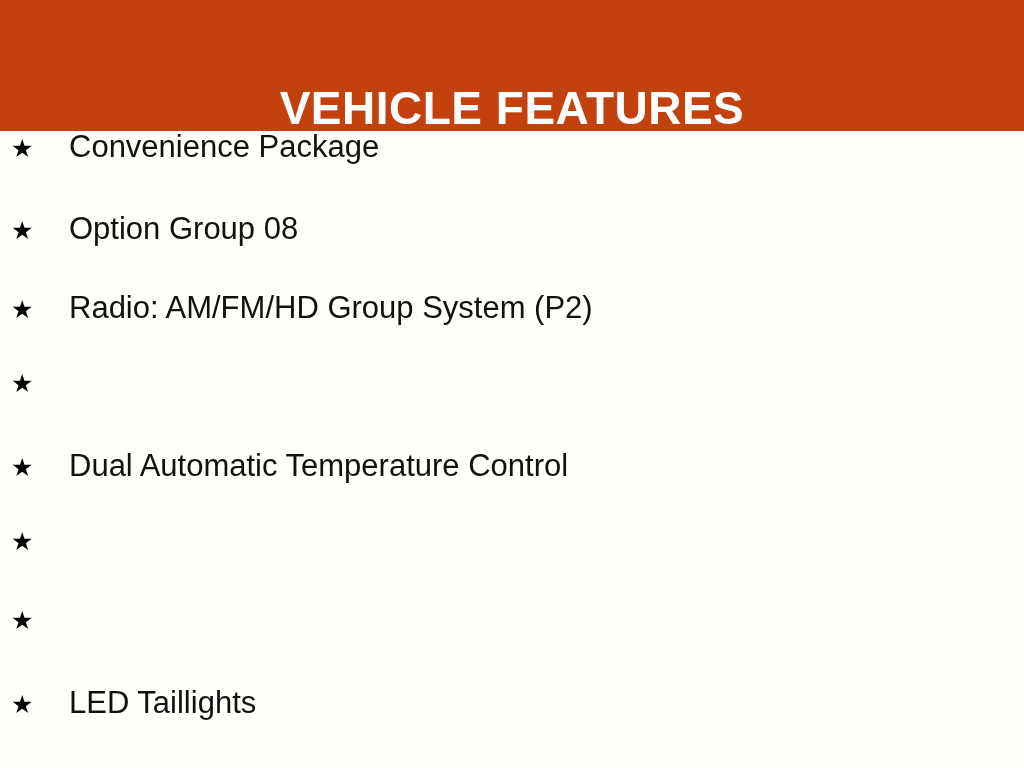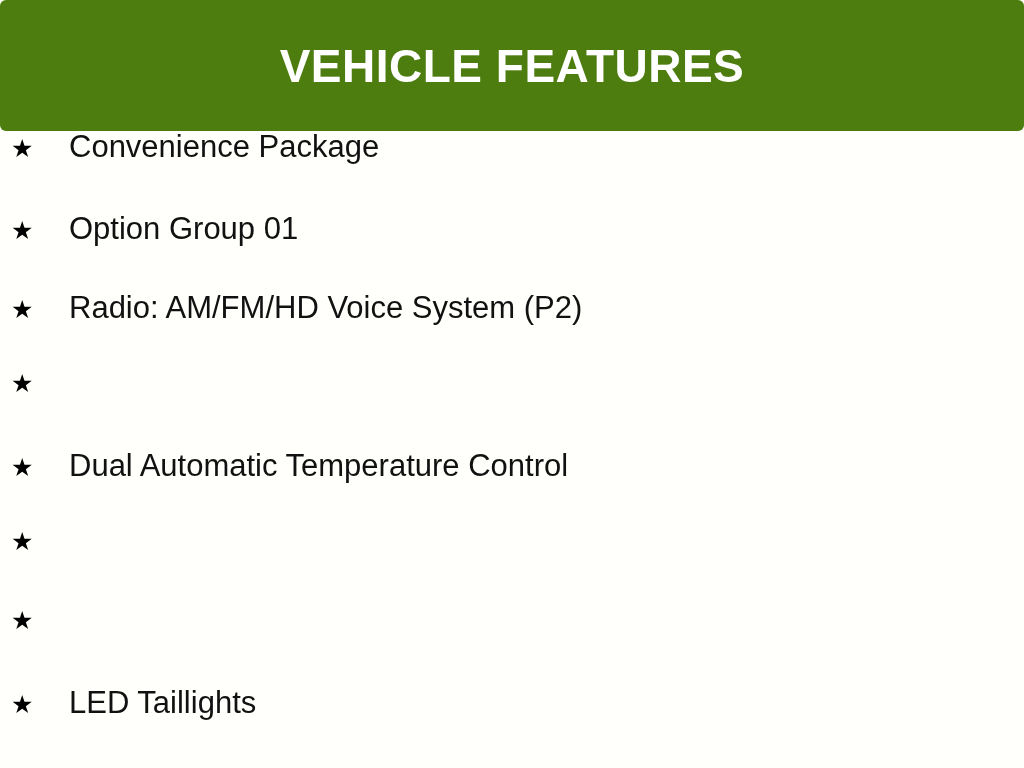--- a/index.html
+++ b/index.html
@@ -18,25 +18,24 @@
     width: 1024px;
     height: 768px;
     background: #fffffb;
   }
   .header-band {
     position: absolute;
     left: 0;
     top: 0;
     width: 1024px;
     height: 131px;
-    background: #4d7c0f;
+    background: #c2410c;
     display: flex;
-    align-items: center;
+    align-items: flex-end;
     justify-content: center;
-    border-radius: 6px;
   }
   .header-title {
     color: #ffffff;
     font-family: "Liberation Sans", sans-serif;
     font-size: 46px;
     font-weight: bold;
     letter-spacing: 0.5px;
     line-height: 1;
     text-align: center;
     margin: 0;
@@ -92,26 +91,26 @@
 
   <ul class="features-list">
 
     <li class="feature-item">
       <span class="bullet-star">★</span>
       <span class="feature-label">Convenience Package</span>
     </li>
 
     <li class="feature-item">
       <span class="bullet-star">★</span>
-      <span class="feature-label">Option Group 01</span>
+      <span class="feature-label">Option Group 08</span>
     </li>
 
     <li class="feature-item">
       <span class="bullet-star">★</span>
-      <span class="feature-label">Radio: AM/FM/HD Voice System (P2)</span>
+      <span class="feature-label">Radio: AM/FM/HD Group System (P2)</span>
     </li>
 
     <li class="feature-item">
       <span class="bullet-star">★</span>
     </li>
 
     <li class="feature-item">
       <span class="bullet-star">★</span>
       <span class="feature-label">Dual Automatic Temperature Control</span>
     </li>

